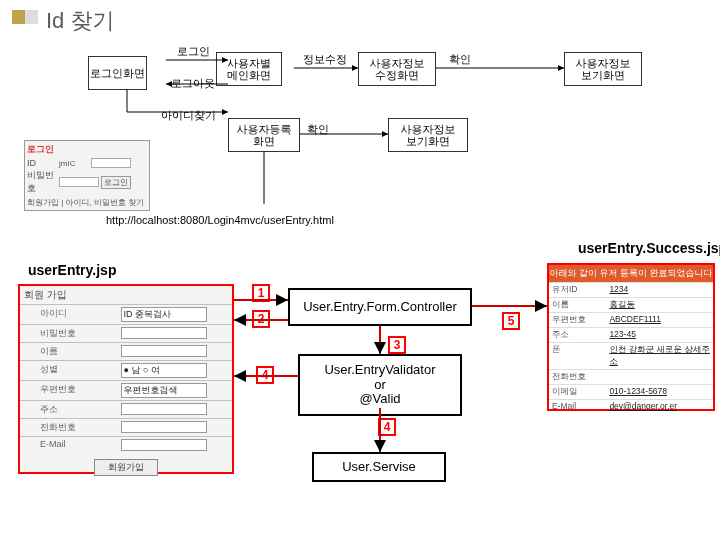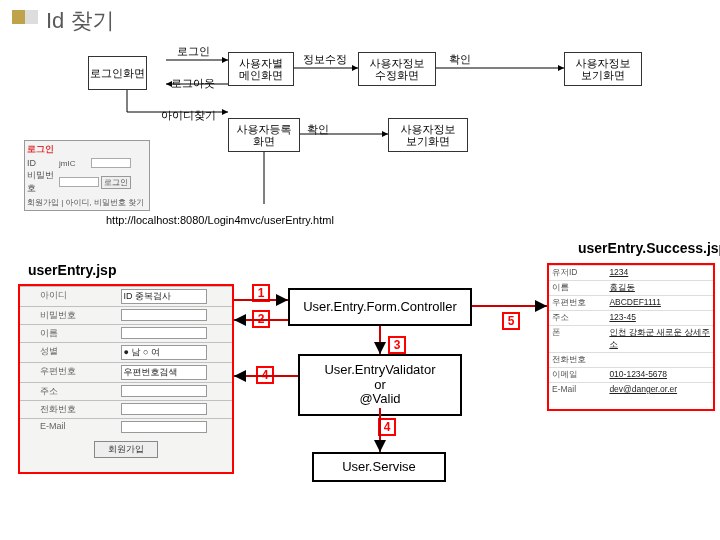--- a/index.html
+++ b/index.html
@@ -43,21 +43,21 @@
 </style>
 </head>
 <body>
 
 <div class="title-bar"></div>
 <div class="title">Id 찾기</div>
 
 <div class="node" style="left:88px; top:56px; width:59px; height:34px;">로그인화면</div>
 <div class="lbl" style="left:176px; top:44px;">로그인</div>
 <div class="lbl" style="left:170px; top:76px;">로그아웃</div>
-<div class="node" style="left:228px; top:52px; width:66px; height:34px; white-space:pre;">사용자별
+<div class="node" style="left:216px; top:52px; width:66px; height:34px; white-space:pre;">사용자별
 메인화면</div>
 <div class="lbl" style="left:302px; top:52px;">정보수정</div>
 <div class="node" style="left:358px; top:52px; width:78px; height:34px; white-space:pre;">사용자정보
 수정화면</div>
 <div class="lbl" style="left:448px; top:52px;">확인</div>
 <div class="node" style="left:564px; top:52px; width:78px; height:34px; white-space:pre;">사용자정보
 보기화면</div>
 
 <div class="lbl" style="left:160px; top:108px;">아이디찾기</div>
 <div class="node" style="left:228px; top:118px; width:72px; height:34px; white-space:pre;">사용자등록
@@ -80,20 +80,21 @@
     </div>
   <div style="font-size:8px; color:#555; margin-top:2px;">회원가입 | 아이디, 비밀번호 찾기</div>
 </div>
 
 <div class="url" style="left:106px; top:214px; width:210px; line-height:1.1;"><span>http://localhost:8080/Login4mvc/userEntry.html</span></div>
 
 <div class="caption" style="left:28px; top:262px;">userEntry.jsp</div>
 <div class="caption" style="left:578px; top:240px;">userEntry.Success.jsp</div>
 
 <div class="form-panel" style="left:18px; top:284px; width:216px; height:190px;">
+  <div class="hdr">회원 가입</div>
   <div>
       <div class="row">
         <div class="k">아이디</div>
         <div class="v"><span class="sel">ID 중복검사</span></div>
       </div>
       <div class="row">
         <div class="k">비밀번호</div>
         <div class="v"><span class="sel">&nbsp;</span></div>
       </div>
       <div class="row">
@@ -118,20 +119,21 @@
       </div>
       <div class="row">
         <div class="k">E-Mail</div>
         <div class="v"><span class="sel">&nbsp;</span></div>
       </div>
     </div>
   <div style="text-align:center; padding:3px 0;"><span class="btn-sm">회원가입</span></div>
 </div>
 
 <div class="success-panel" style="left:547px; top:263px; width:168px; height:148px;">
+  <div class="success-hdr">아래와 같이 유저 등록이 완료되었습니다</div>
   <div>
       <div class="srow">
         <div class="k">유저ID</div>
         <div class="v">1234</div>
       </div>
       <div class="srow">
         <div class="k">이름</div>
         <div class="v">홍길동</div>
       </div>
       <div class="srow">

